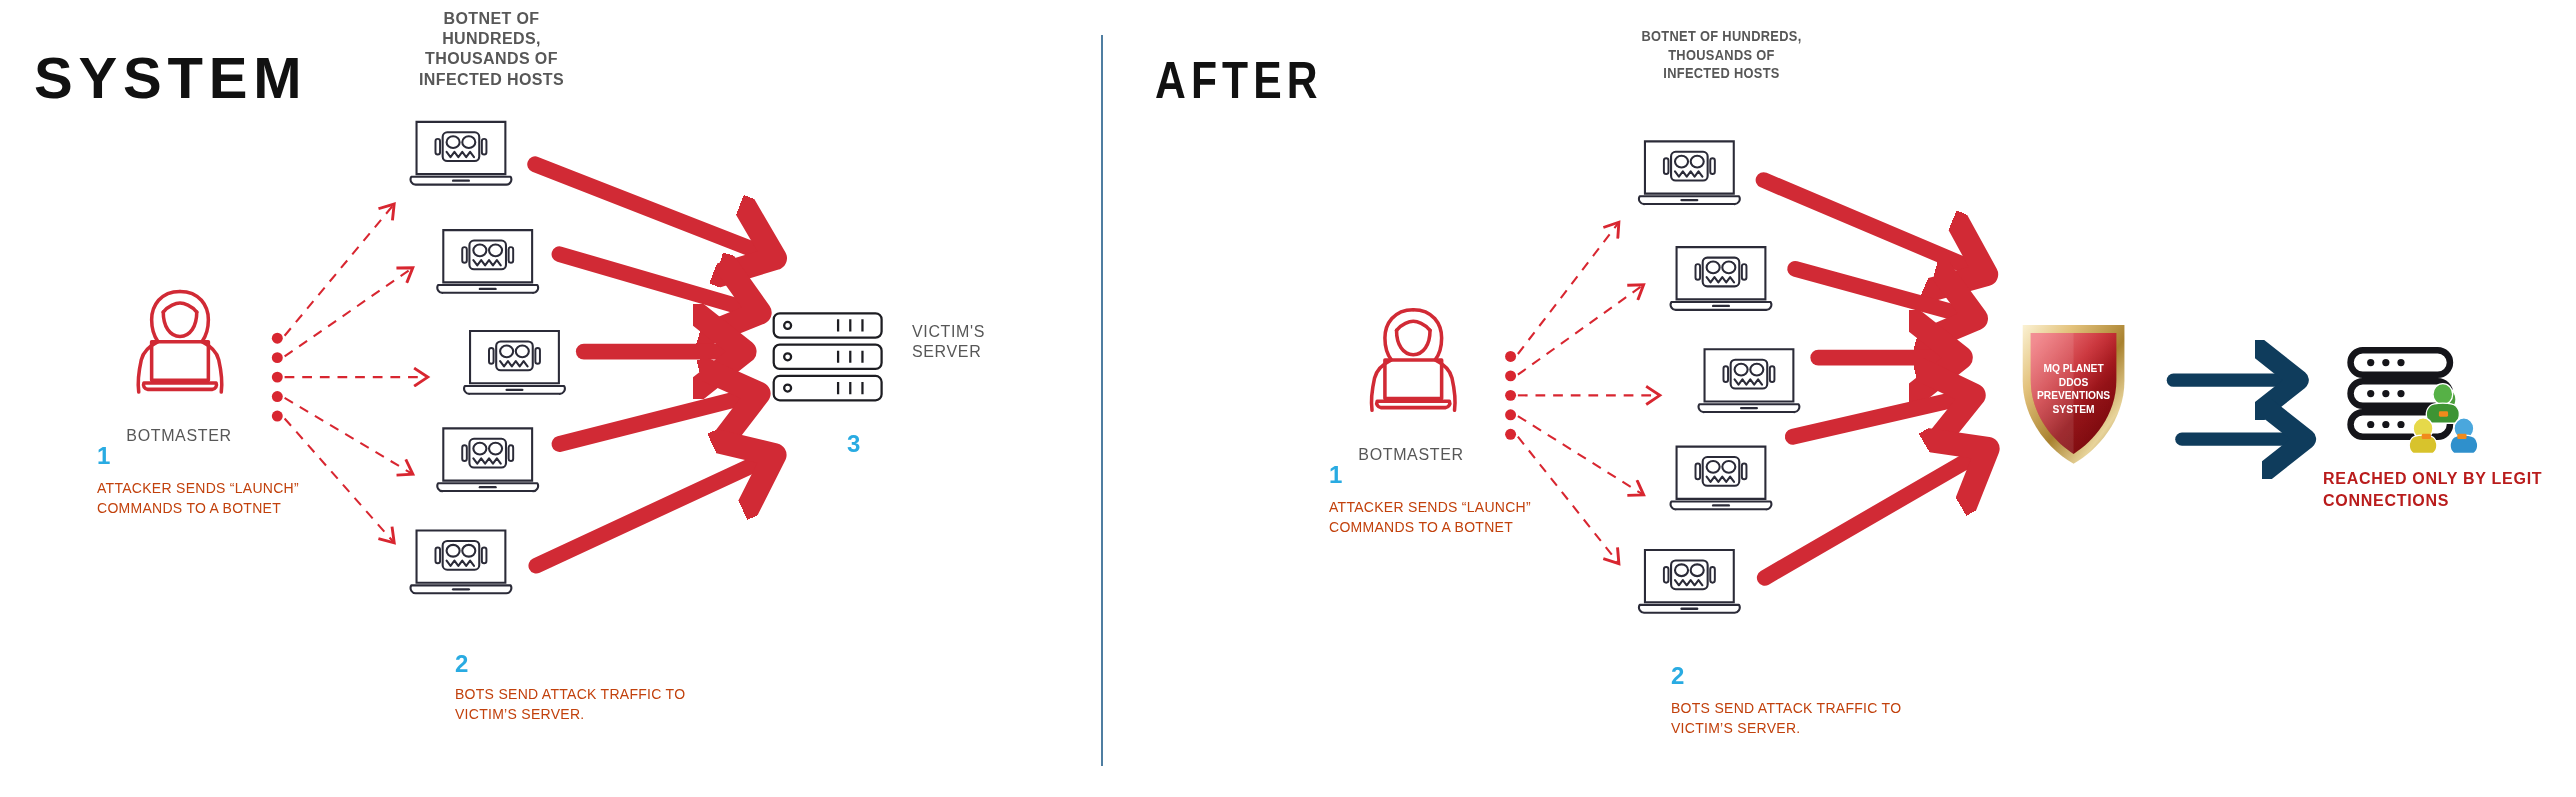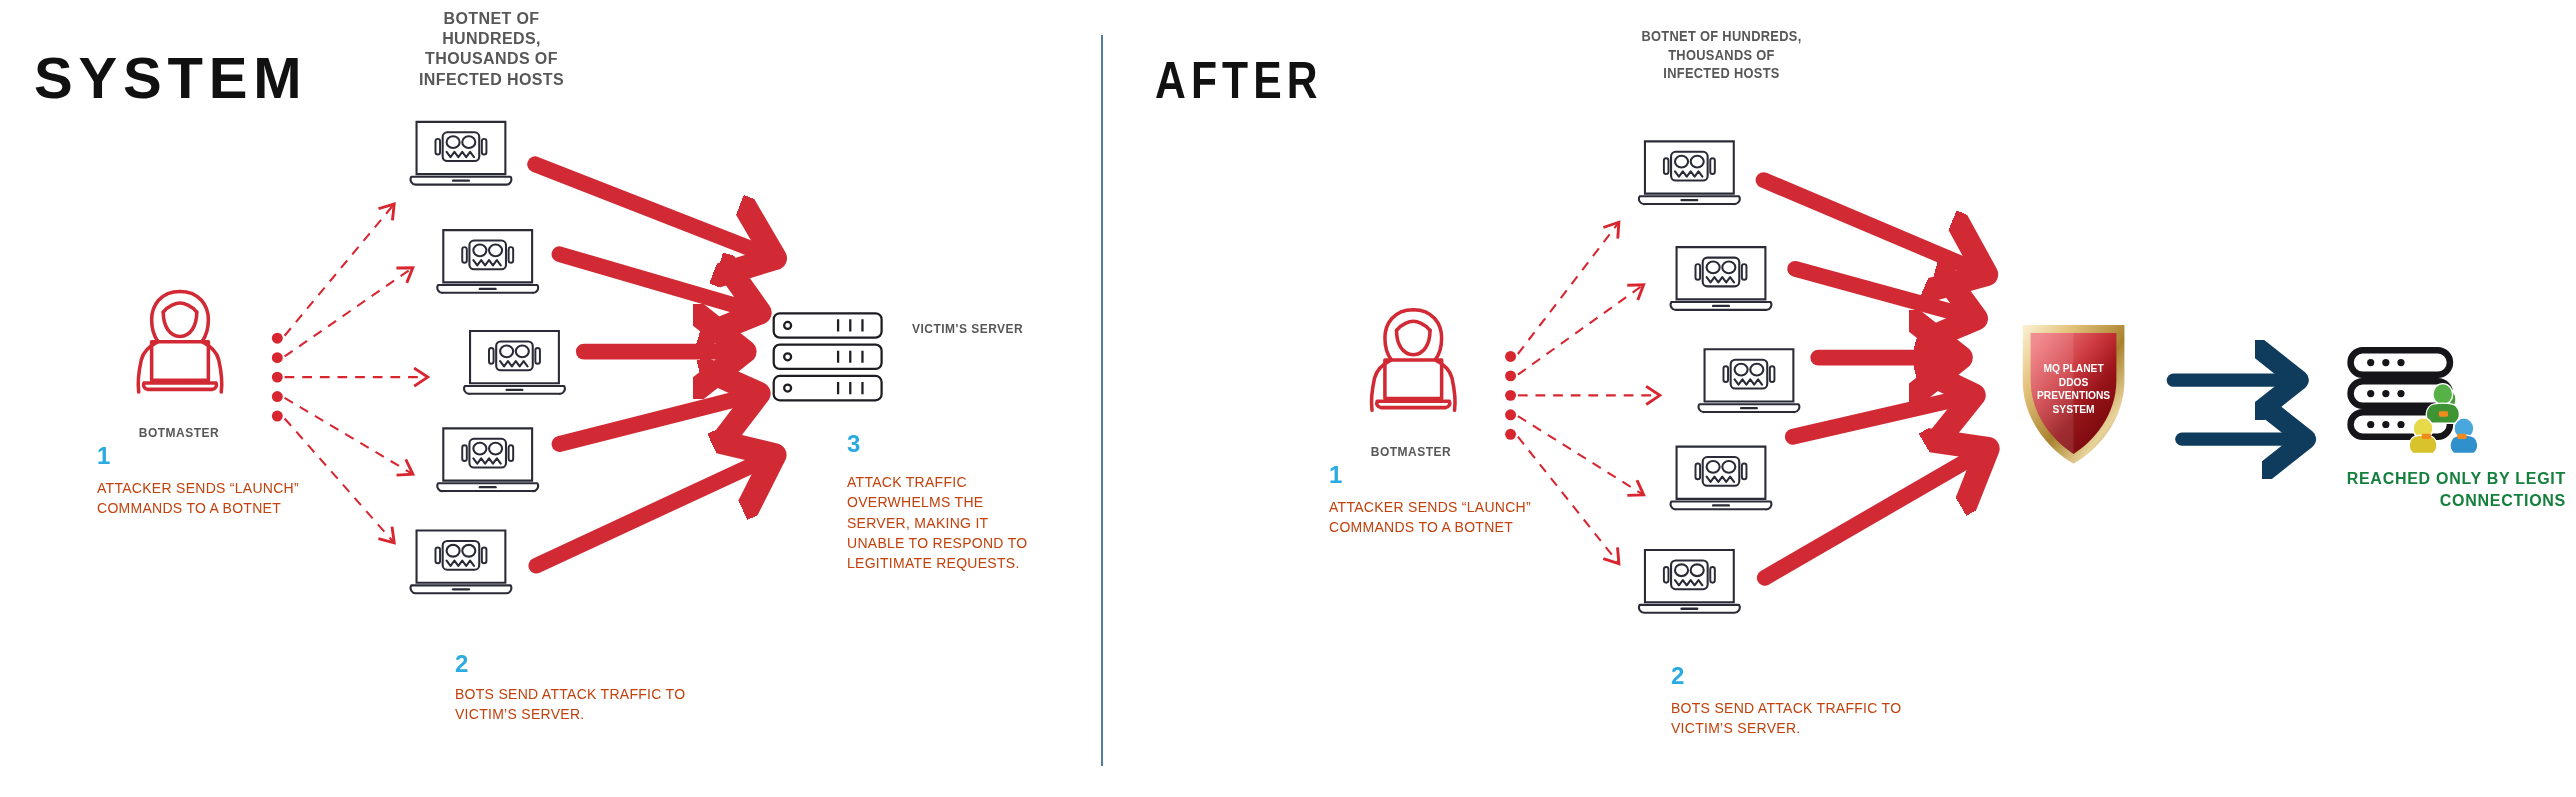--- a/index.html
+++ b/index.html
@@ -26,21 +26,21 @@
   .botnet-title{
     color:#575757;font-weight:700;font-size:16px;line-height:1.28;
     letter-spacing:.025em;text-align:center;text-transform:uppercase;
   }
   #before-botnet-title{left:394px;top:8.5px;width:195px;}
   #after-botnet-title{left:1624px;top:27px;width:195px;font-size:14.6px;
     transform:scaleX(.88);transform-origin:center top;}
 
   
   .node-label{
-    color:#575757;font-weight:700;font-size:12px;letter-spacing:.04em;
+    color:#575757;font-weight:400;font-size:16px;letter-spacing:.04em;
     line-height:1.22;text-transform:uppercase;
   }
   #botmaster-label-before{left:100px;top:426px;width:158px;text-align:center;}
   #botmaster-label-after{left:1332px;top:445px;width:158px;text-align:center;}
   #victim-label{left:912px;top:322px;width:146px;}
 
   
   .step-num{
     color:#29ABE2;font-weight:700;font-size:24px;line-height:1;
   }
@@ -55,22 +55,22 @@
   #step3-before-num{left:847px;top:432px;}
   #step3-before-body{left:847px;top:472px;width:182px;}
 
   #step1-after-num{left:1329px;top:463px;}
   #step1-after-body{left:1329px;top:497px;width:243px;}
   #step2-after-num{left:1671px;top:664px;}
   #step2-after-body{left:1671px;top:698px;width:243px;}
 
   
   #legit-caption{
-    left:2323px;top:468px;width:243px;text-align:right;
-    color:#15803d;font-weight:700;font-size:16px;line-height:1.38;
+    left:2323px;top:468px;width:243px;text-align:left;
+    color:#b91c1c;font-weight:700;font-size:16px;line-height:1.38;
     letter-spacing:.045em;text-transform:uppercase;
   }
 
   
   svg{display:block;overflow:visible;}
   .divider{
     position:absolute;left:1101px;top:35px;width:1.8px;height:731px;
     background:#4f7ea1;
   }
 </style>
@@ -91,21 +91,20 @@
   <div class="abs node-label" id="botmaster-label-after">BOTMASTER</div>
   <div class="abs node-label" id="victim-label">VICTIM'S SERVER</div>
 
   <div class="abs step-num" id="step1-before-num">1</div>
   <div class="abs step-body" id="step1-before-body">ATTACKER SENDS “LAUNCH” COMMANDS TO A BOTNET</div>
 
   <div class="abs step-num" id="step2-before-num">2</div>
   <div class="abs step-body" id="step2-before-body">BOTS SEND ATTACK TRAFFIC TO VICTIM’S SERVER.</div>
 
   <div class="abs step-num" id="step3-before-num">3</div>
-  <div class="abs step-body" id="step3-before-body">ATTACK TRAFFIC OVERWHELMS THE SERVER, MAKING IT UNABLE TO RESPOND TO LEGITIMATE REQUESTS.</div>
 
   <div class="abs step-num" id="step1-after-num">1</div>
   <div class="abs step-body" id="step1-after-body">ATTACKER SENDS “LAUNCH” COMMANDS TO A BOTNET</div>
 
   <div class="abs step-num" id="step2-after-num">2</div>
   <div class="abs step-body" id="step2-after-body">BOTS SEND ATTACK TRAFFIC TO VICTIM’S SERVER.</div>
 
   <div class="abs" id="legit-caption">REACHED ONLY BY LEGIT CONNECTIONS</div>
 
   <svg class="abs" style="left:0;top:0" width="2576" height="798" viewBox="0 0 4236 1312">

